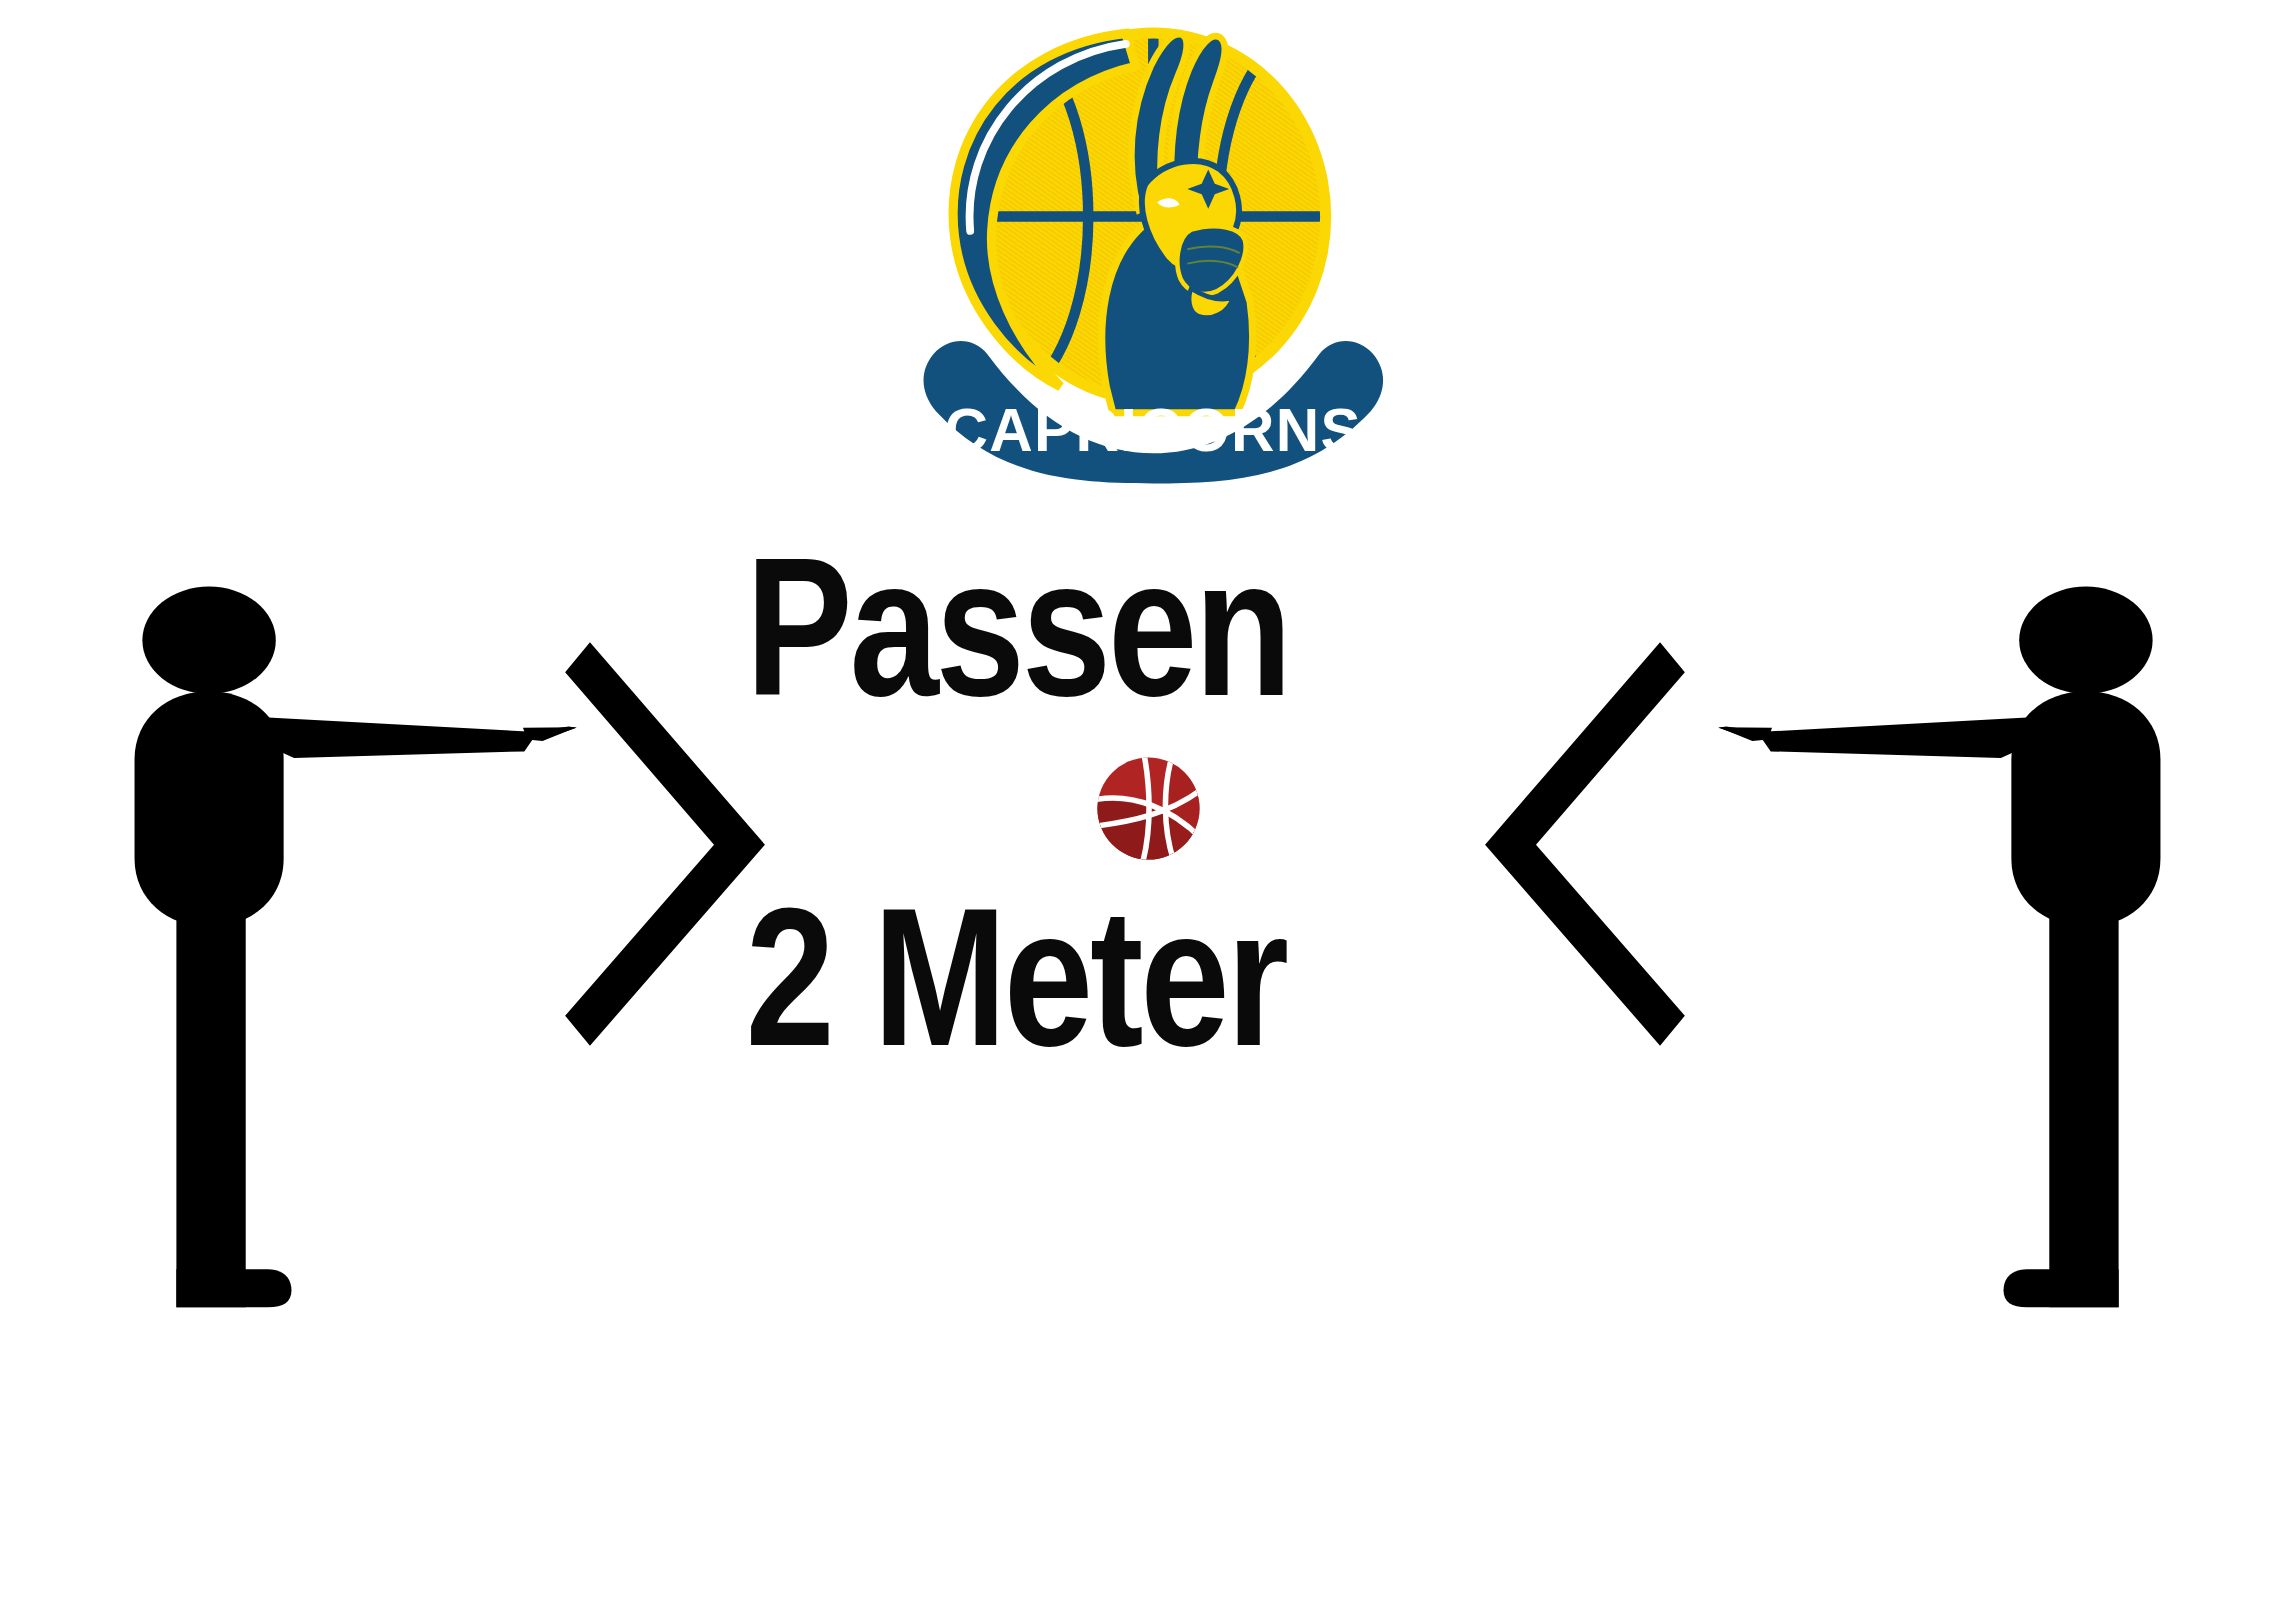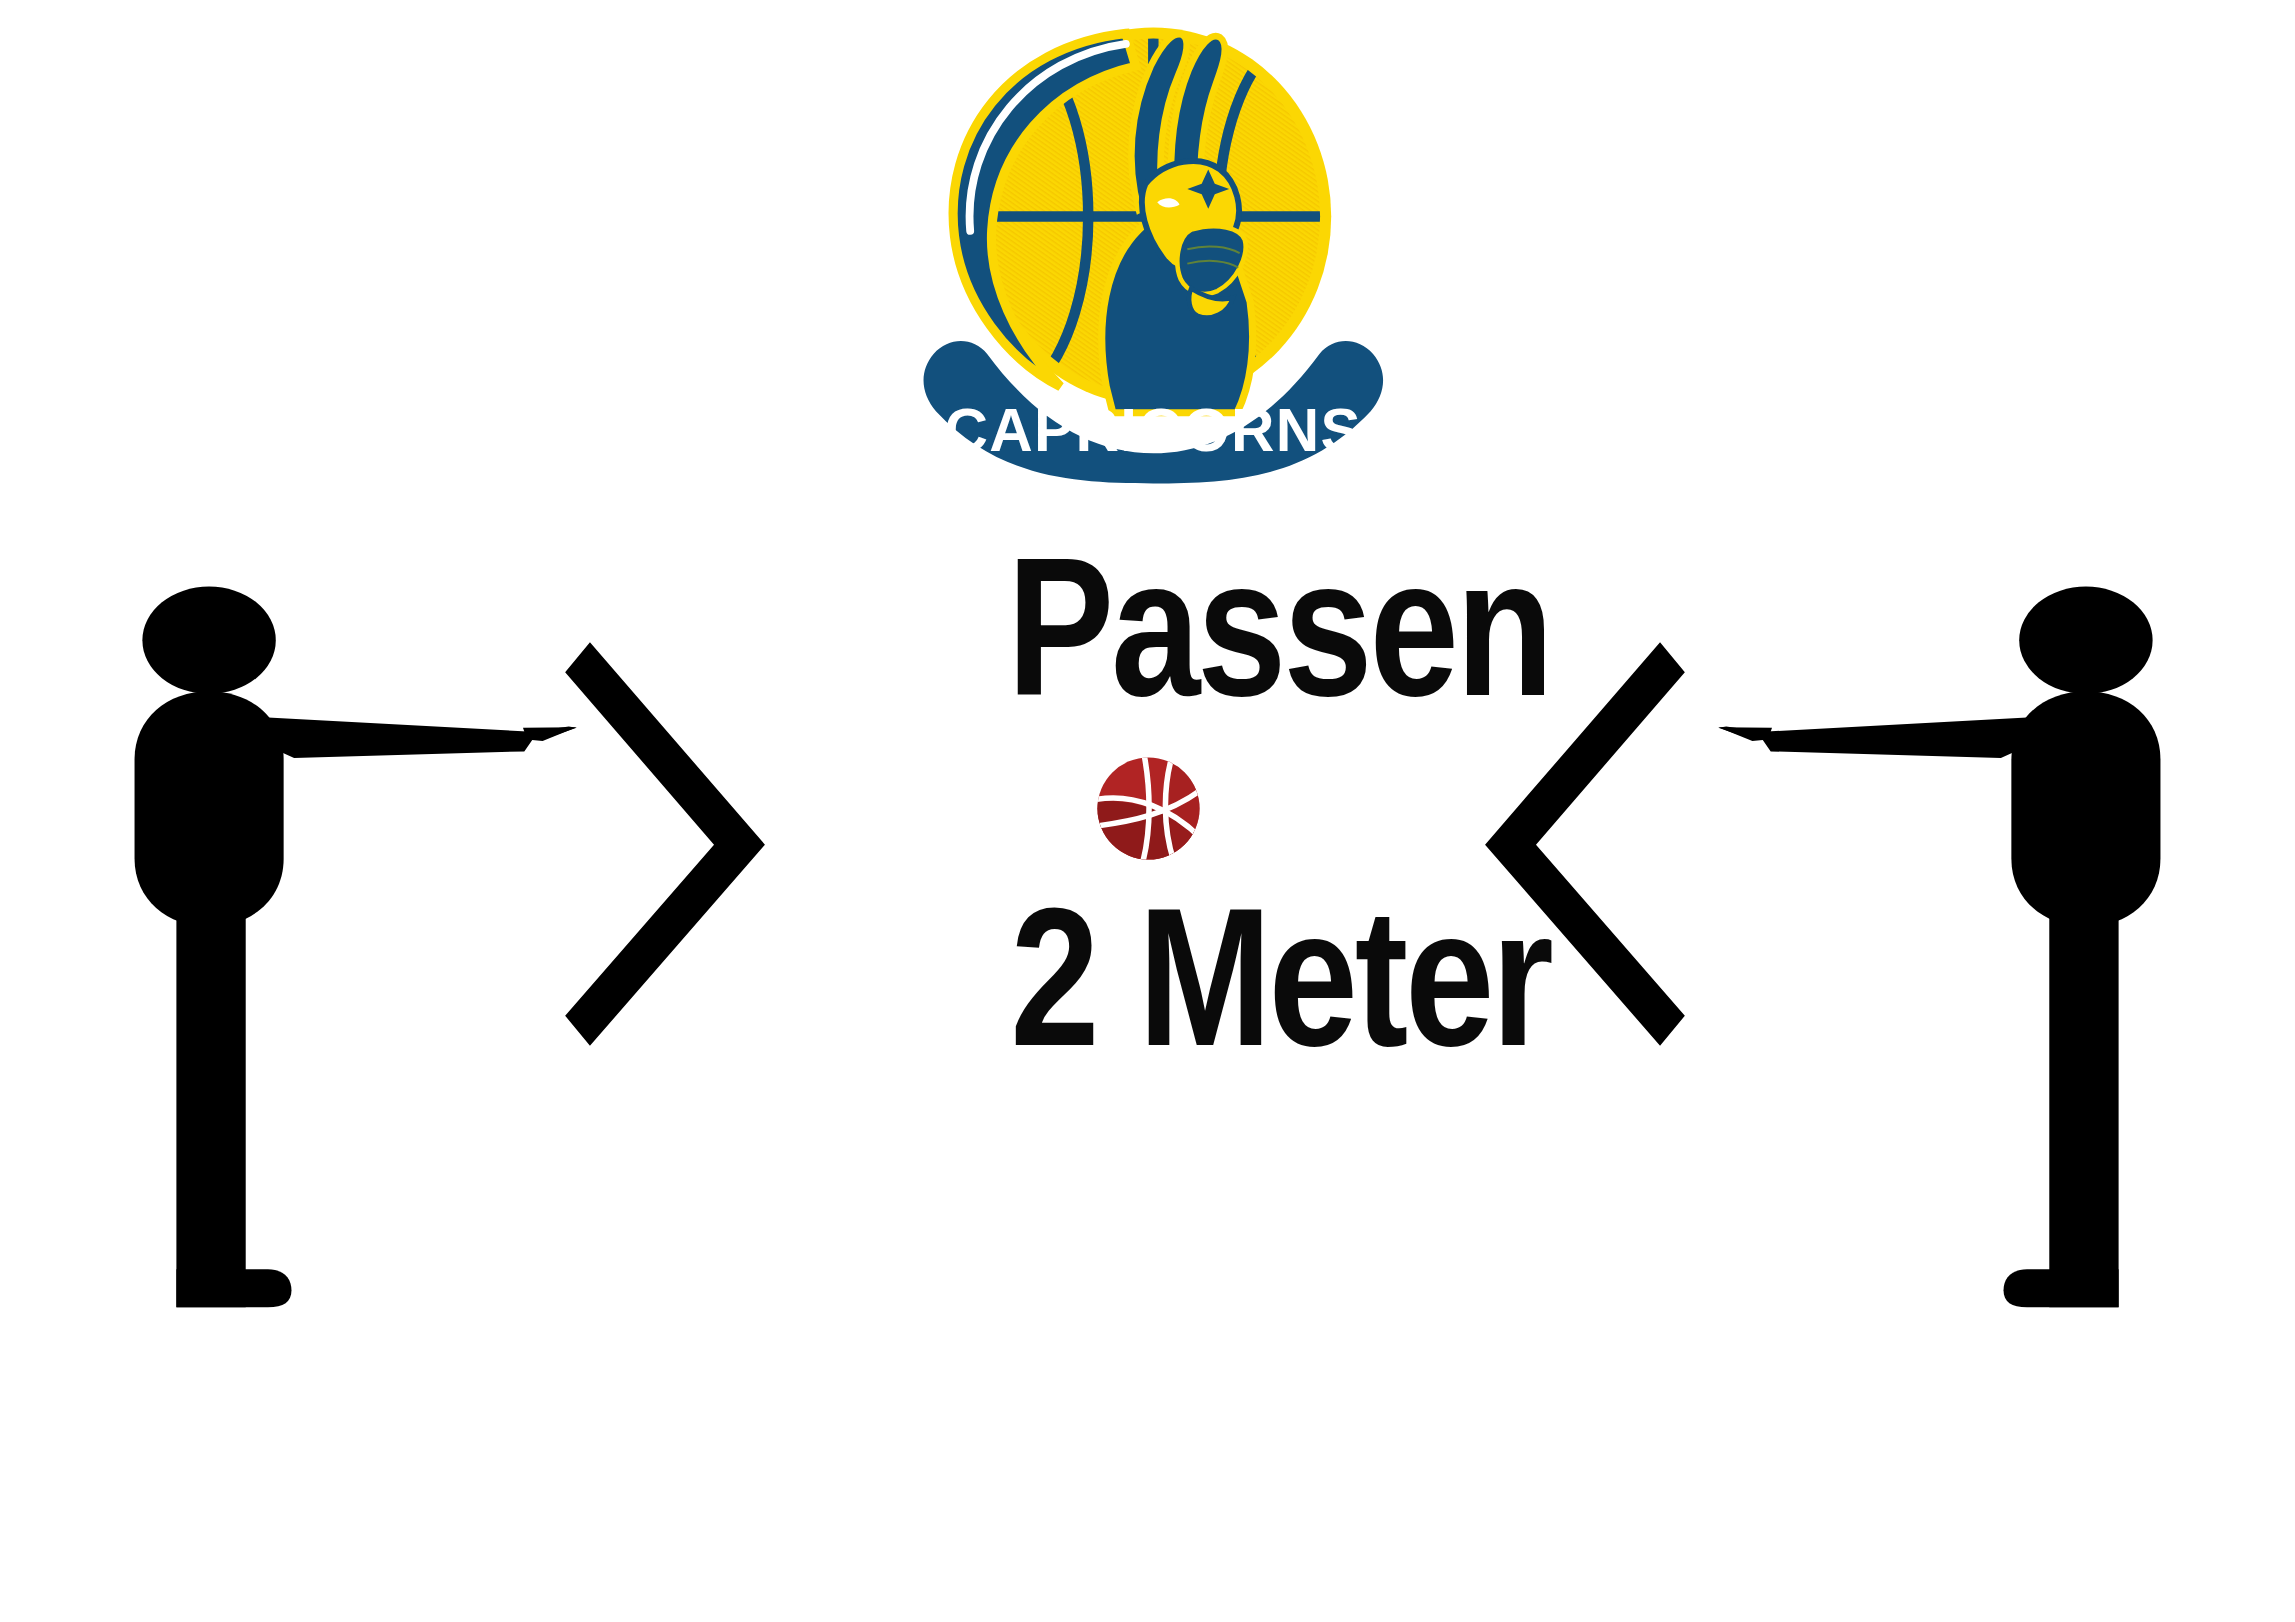--- a/index.html
+++ b/index.html
@@ -52,21 +52,21 @@
   #chevron-left  { left: 556px; }
   #chevron-right { left: 1472px; }
   .chevron svg { display: block; width: 100%; height: 100%; }
 
   
   #center-block {
     position: absolute;
     left: 657px;
     top: 530px;
     width: 982px;
-    text-align: right;
+    text-align: left;
   }
   #headline-passen {
     font-family: "Liberation Sans Narrow", "Liberation Sans", sans-serif;
     font-weight: bold;
     font-size: 196px;
     line-height: 1.0;
     letter-spacing: -3.9px;
     color: #0a0a0a;
     transform: scaleX(0.82);
     transform-origin: center top;

